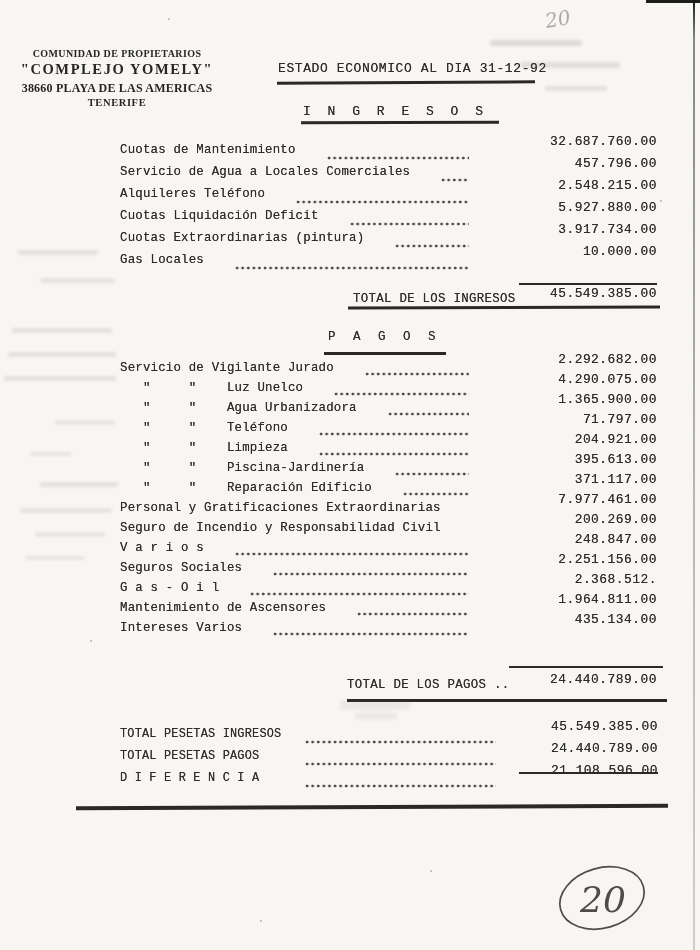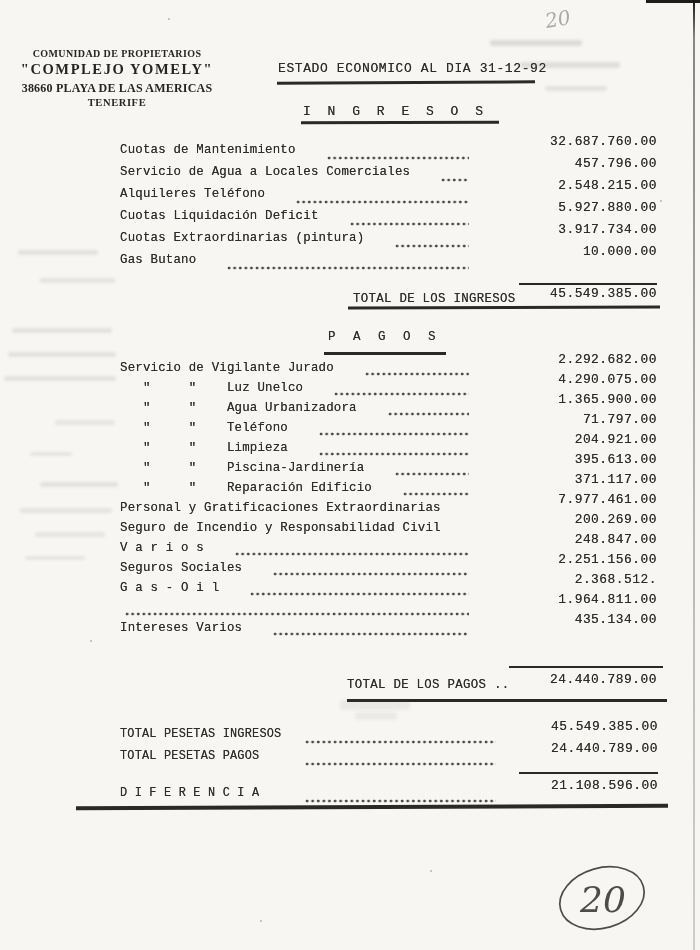--- a/index.html
+++ b/index.html
@@ -48,21 +48,21 @@
 
   .total-row{position:absolute;display:flex;align-items:baseline;right:0;}
   .tbl-ingresos .total-row{left:233px;top:149px;}
   .tbl-pagos .total-row{left:227px;top:317px;}
   .total-label{white-space:pre;letter-spacing:.3px;}
   .total-amount{flex:1;text-align:right;transform:translateY(-5px);font-size:12.9px;letter-spacing:.5px;}
 
   .srow{display:flex;align-items:baseline;height:22px;font-size:11.9px;}
   .srow .row-label{width:180px;}
   .srow .row-amount{transform:translateY(-7px);}
-  .srow-diferencia{margin-top:15px;}
+  .srow-diferencia{}
 
   
   .rule{position:absolute;background:#2a2927;}
   .r-title{left:277px;top:81px;width:258px;height:3px;transform:rotate(-.3deg);}
   .r-ingresos-h{left:301px;top:121px;width:198px;height:2.5px;transform:rotate(-.2deg);}
   .r-ing-sum{left:519px;top:283px;width:138px;height:2px;}
   .r-ing-total{left:348px;top:306px;width:312px;height:3px;transform:rotate(-.2deg);}
   .r-pagos-h{left:324px;top:352px;width:122px;height:2.5px;}
   .r-pag-sum{left:509px;top:666px;width:154px;height:2px;}
   .r-pag-total{left:347px;top:699px;width:320px;height:3px;}
@@ -121,21 +121,21 @@
       <span class="row-label">Cuotas Liquidación Deficit</span>
       <span class="leader"></span>
       <span class="row-amount">5.927.880.00</span>
     </div>
     <div class="row">
       <span class="row-label">Cuotas Extraordinarias (pintura)</span>
       <span class="leader"></span>
       <span class="row-amount">3.917.734.00</span>
     </div>
     <div class="row">
-      <span class="row-label">Gas Butano</span>
+      <span class="row-label">Gas Locales</span>
       <span class="leader"></span>
       <span class="row-amount">10.000.00</span>
     </div>
     <div class="total-row">
       <span class="total-label">TOTAL DE LOS INGRESOS</span>
       <span class="total-amount">45.549.385.00</span>
     </div>
   </div>
   <div class="rule r-ing-sum"></div>
   <div class="rule r-ing-total"></div>
@@ -198,20 +198,21 @@
       <span class="row-label">Seguros Sociales</span>
       <span class="leader"></span>
       <span class="row-amount">2.251.156.00</span>
     </div>
     <div class="row">
       <span class="row-label">G a s - O i l</span>
       <span class="leader"></span>
       <span class="row-amount">2.368.512.</span>
     </div>
     <div class="row">
+      <span class="row-label">Mantenimiento de Ascensores</span>
       <span class="leader"></span>
       <span class="row-amount">1.964.811.00</span>
     </div>
     <div class="row">
       <span class="row-label">Intereses Varios</span>
       <span class="leader"></span>
       <span class="row-amount">435.134.00</span>
     </div>
     <div class="total-row">
       <span class="total-label">TOTAL DE LOS PAGOS ..</span>

